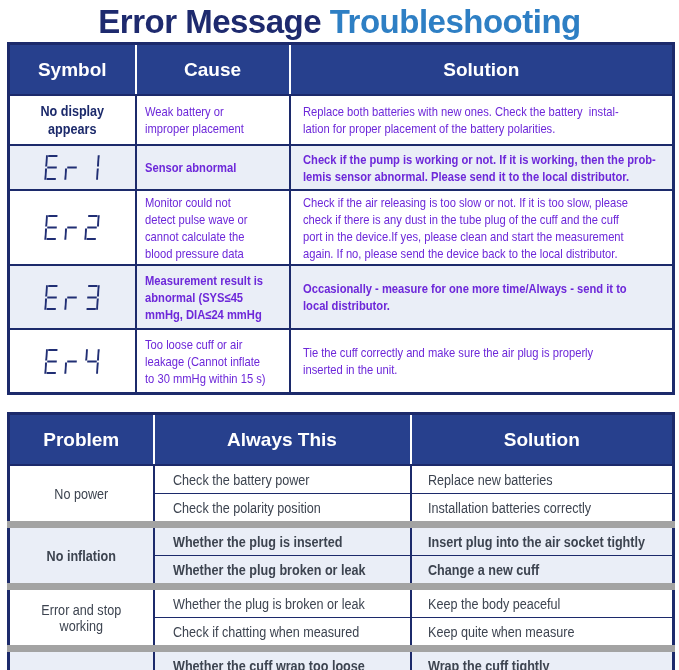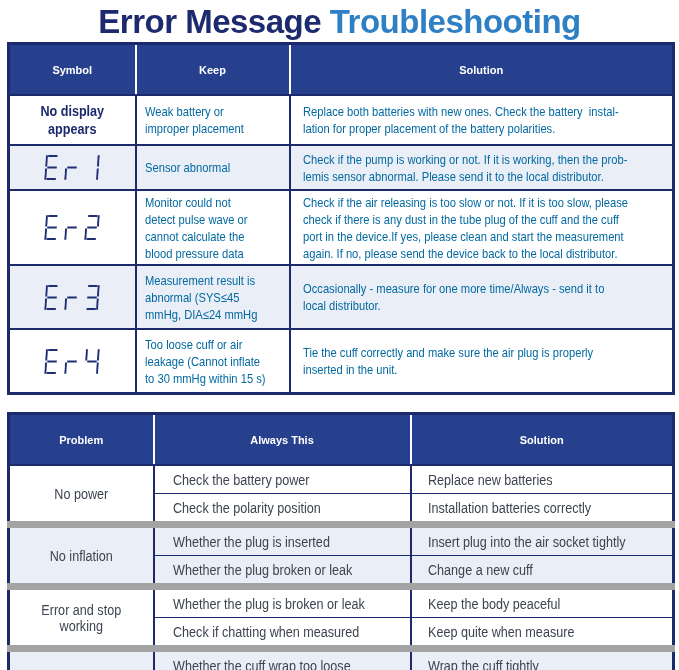--- a/index.html
+++ b/index.html
@@ -16,27 +16,27 @@
     font-size:33px;line-height:40px;font-weight:bold;letter-spacing:-0.5px;
     white-space:nowrap;
   }
   .title .t-navy{color:#1e2a6e;}
   .title .t-blue{color:#2e7fc4;}
 
   
   table{border-collapse:collapse;table-layout:fixed;width:665px;}
   table.tbl{border:3px solid #1c2a6b;}
   th{
-    background:#27408d;color:#ffffff;font-weight:bold;font-size:11px;
+    background:#27408d;color:#ffffff;font-weight:bold;font-size:19px;
     padding:8px;border-bottom:2px solid #1c2a6b;
   }
   th.sep{border-right:2px solid #ffffff;}
   td{padding:2px 8px;overflow:hidden;}
-  .tint{background:#eaeef7;}
-  .bodytxt{color:#0369a1;font-size:13px;line-height:17px;margin-left:20px;}
+  .tint{background:#eaeef7;font-weight:bold;}
+  .bodytxt{color:#6d28d9;font-size:13px;line-height:17px;margin-left:20px;}
 
   
   .fit{display:inline-block;white-space:pre;transform:scaleX(0.86);transform-origin:0 50%;}
   .fit-c{display:block;white-space:pre;text-align:center;transform:scaleX(0.90);transform-origin:50% 50%;}
   .fit2{display:inline-block;white-space:pre;transform:scaleX(0.90);transform-origin:0 50%;}
 
   
   .t1 th{height:33px;}
   .t1 td{border-top:2px solid #1c2a6b;}
   .t1 td.c2,.t1 td.c3{border-left:2px solid #1c2a6b;}
@@ -75,21 +75,21 @@
 
   <table class="tbl t1">
     <colgroup>
         <col style="width:127px">
         <col style="width:154px">
         <col style="width:384px">
       </colgroup>
     <tbody>
         <tr>
       <th class="sep">Symbol</th>
-      <th class="sep">Keep</th>
+      <th class="sep">Cause</th>
       <th>Solution</th>
     </tr>
 
     <tr class="r1">
       <td class="sym">
             <div class="fit-c nodisplay">No display
 appears</div>
           </td>
       <td class="c2 bodytxt"><span class="fit">Weak battery or
 improper placement</span></td>

